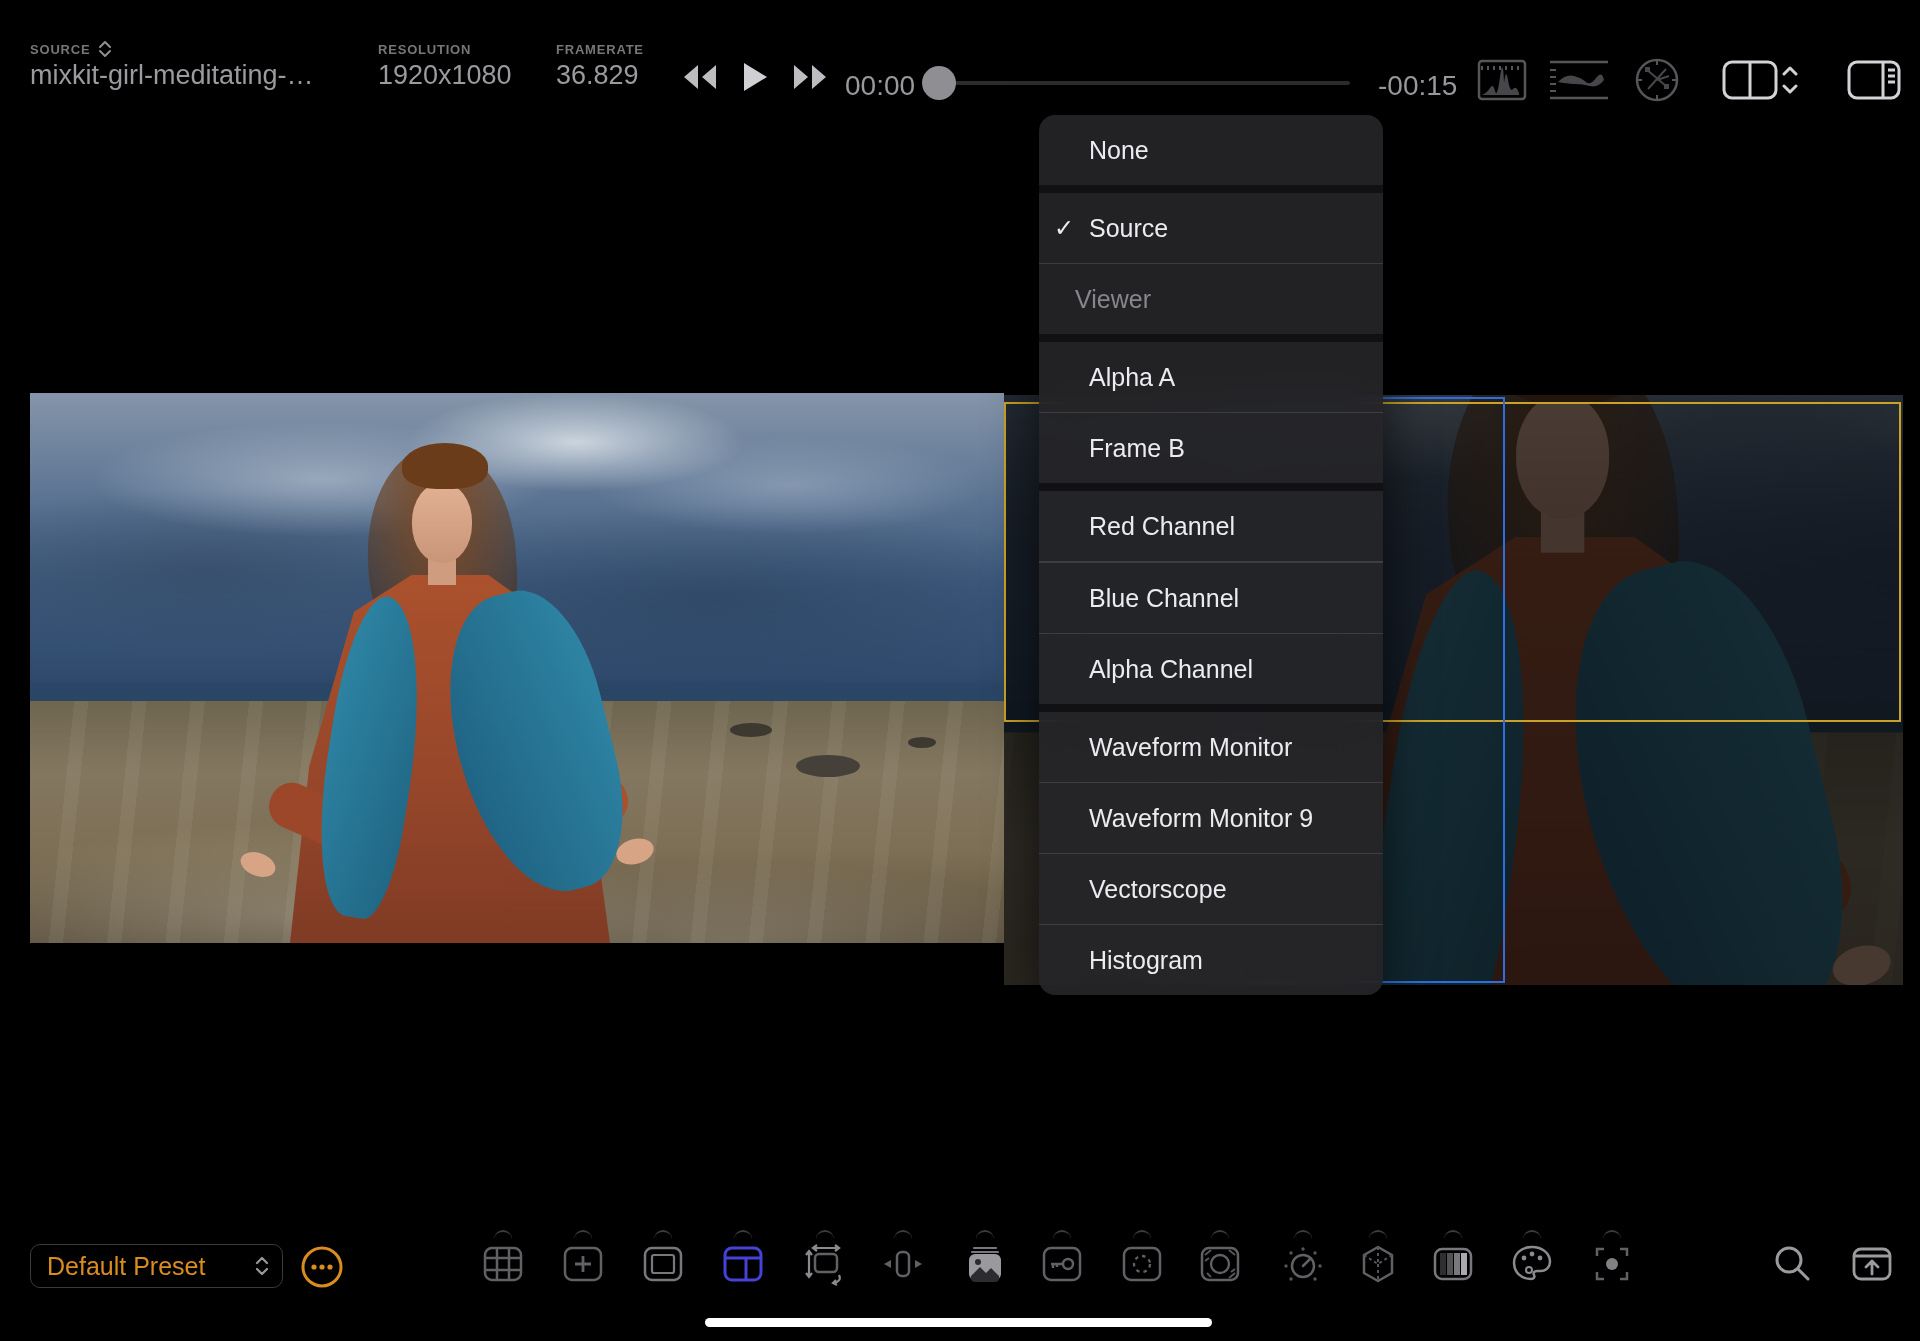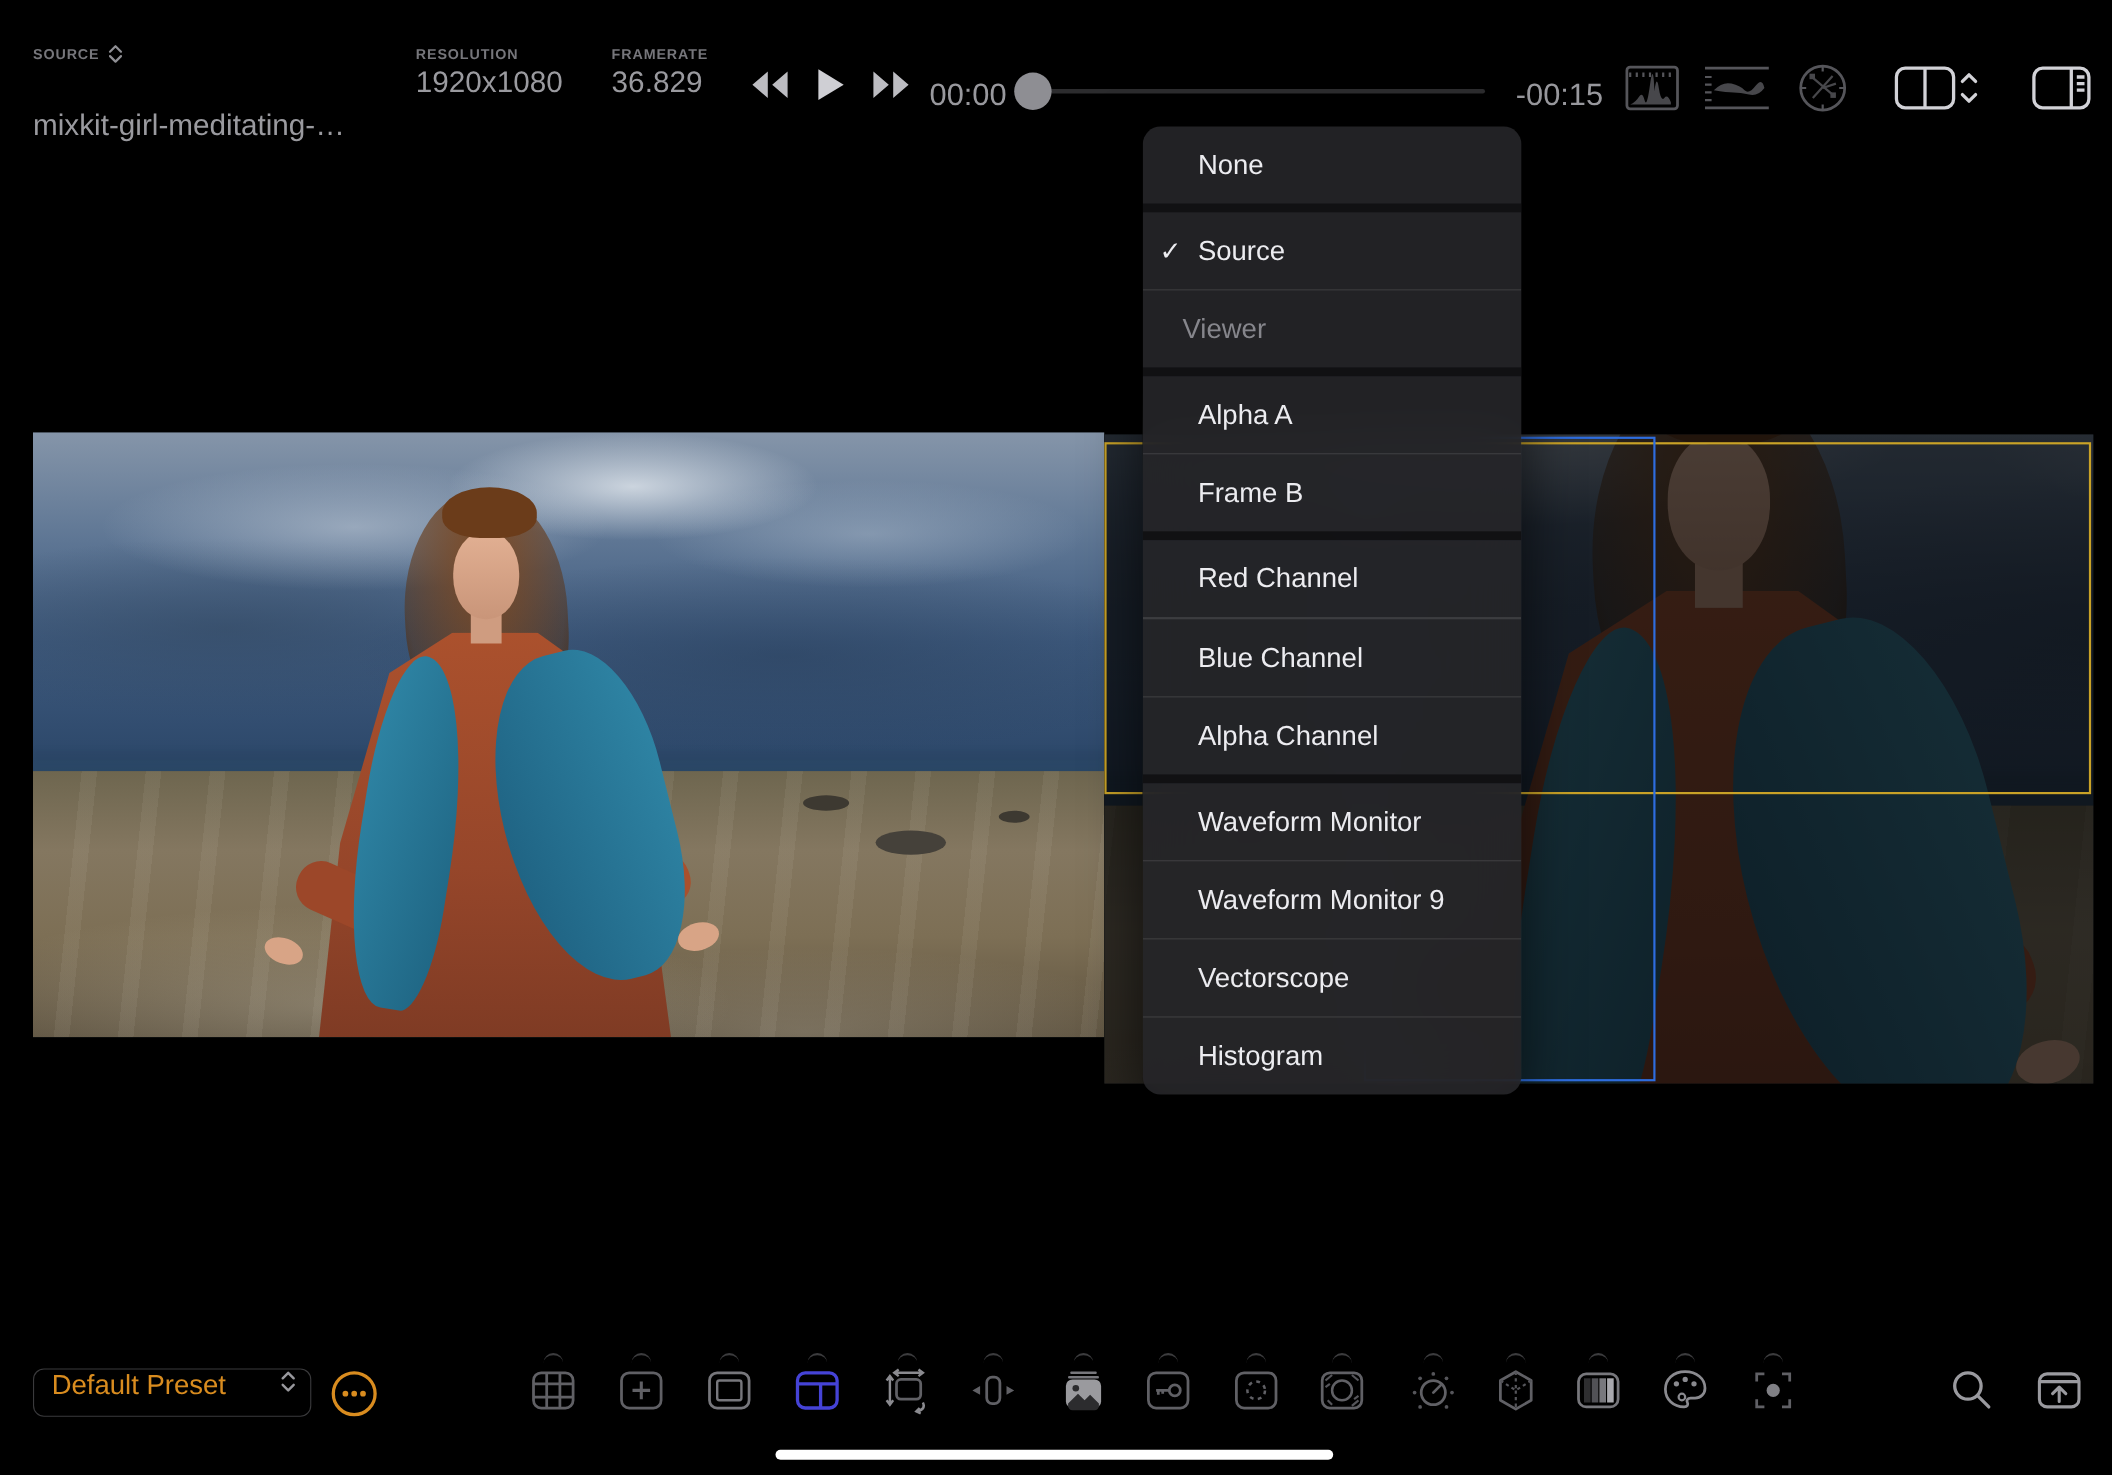--- a/index.html
+++ b/index.html
@@ -3,21 +3,21 @@
 <meta charset="utf-8">
 <style>
   html,body{margin:0;padding:0;background:#000;}
   #stage{position:relative;width:1920px;height:1341px;background:#000;overflow:hidden;
          font-family:"Liberation Sans","DejaVu Sans",sans-serif;}
   .abs{position:absolute;}
 
   
   .meta-label{font-size:13px;letter-spacing:.8px;color:#76767b;font-weight:600;}
   .meta-value{font-size:27px;color:#9a9a9f;font-weight:400;}
-  .filename{white-space:nowrap;overflow:hidden;max-width:330px;margin-top:39px;}
+  .filename{white-space:nowrap;overflow:hidden;max-width:330px;}
   .transport{display:flex;align-items:center;gap:22px;}
   .timecode{font-size:28px;color:#98989d;}
   .track{height:4px;background:#2c2c2e;border-radius:2px;}
   .thumb{width:34px;height:34px;border-radius:50%;background:#8e8e93;}
 
   
   .menu{left:1039px;top:115px;width:344px;background:rgba(37,37,40,.92);
         -webkit-backdrop-filter:blur(24px);backdrop-filter:blur(24px);
         border-radius:16px;overflow:hidden;box-shadow:0 14px 50px rgba(0,0,0,.6);}
   .mi{position:relative;height:70px;display:flex;align-items:center;
@@ -68,21 +68,21 @@
   .panel-a{left:30px;top:393px;width:974px;height:550px;}
   .panel-b{left:1004px;top:395px;width:899px;height:590px;}
   .panel-b .scene{transform:translate(-80px,-140px) scale(1.55);transform-origin:0 0;
                   filter:brightness(.34) saturate(.8);}
 
   .ov-yellow{left:1004px;top:402px;width:897px;height:320px;border:2px solid #c9a227;box-sizing:border-box;}
   .ov-blue{left:1240px;top:397px;width:265px;height:586px;border:2px solid #2e6ddf;box-sizing:border-box;}
 
   
   .preset{left:30px;top:1244px;width:253px;height:44px;border:1.5px solid #3a3a3c;border-radius:10px;
-          display:flex;box-sizing:border-box;padding:0 12px 0 16px;}
+          display:flex;align-items:center;box-sizing:border-box;padding:0 12px 0 16px;}
   .preset span{font-size:25px;color:#d98c1f;flex:1;white-space:nowrap;}
   .tool{position:absolute;top:1240px;width:48px;height:48px;display:flex;align-items:center;justify-content:center;}
   .hat{position:absolute;top:1230px;width:18px;height:9px;border-top:2.5px solid #3c3c3e;
        border-radius:9px 9px 0 0;}
   .homebar{left:705px;top:1318px;width:507px;height:9px;border-radius:5px;background:#fff;}
 </style>
 </head>
 <body>
 
 <div id="stage">

